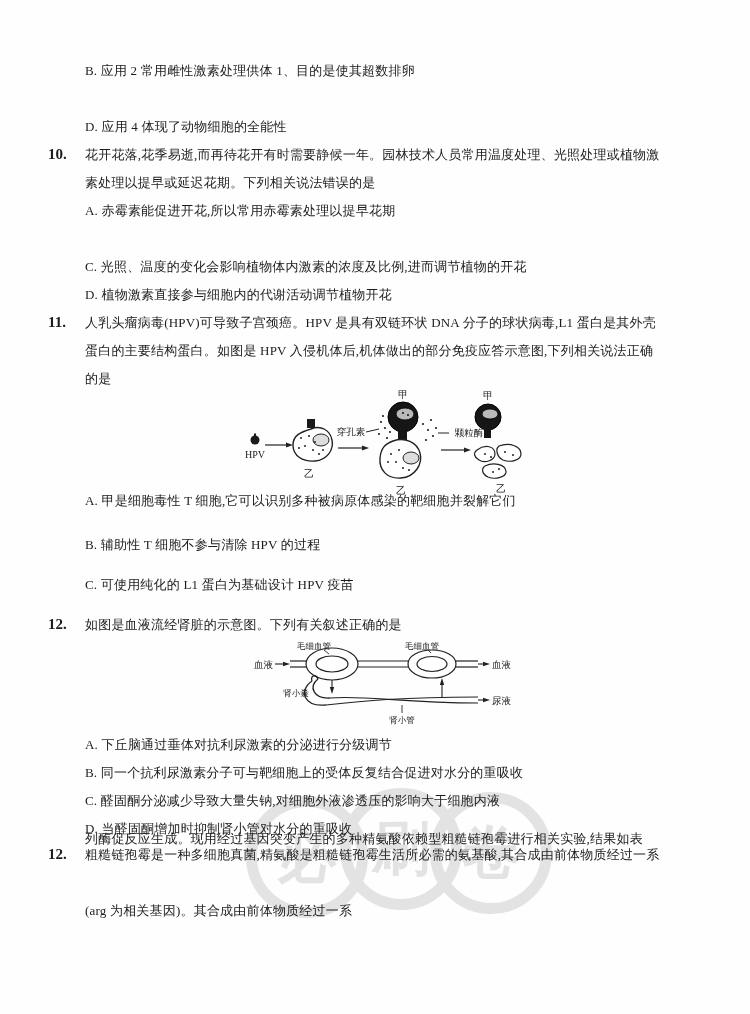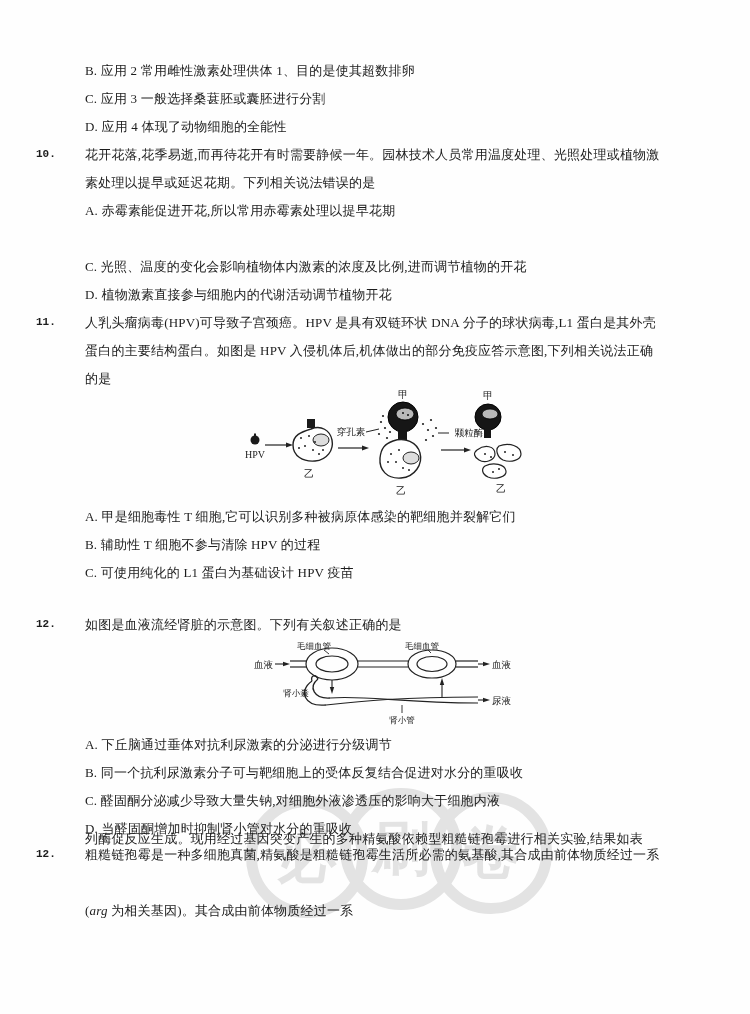--- a/index.html
+++ b/index.html
@@ -8,26 +8,26 @@
     font-family:"Liberation Serif","DejaVu Serif",serif;
     color:#1c1c1c;
   }
   .page{position:absolute;inset:0;background:#fefefe;}
   .ln{
     position:absolute;left:85px;width:640px;white-space:nowrap;
     font-size:13px;line-height:17px;letter-spacing:0.2px;
     z-index:2;
   }
   .num{
-    position:absolute;left:36px;width:34px;white-space:nowrap;
-    font-size:11px;line-height:17px;font-weight:700;
-    font-family:Liberation Mono, monospace;
+    position:absolute;left:48px;width:34px;white-space:nowrap;
+    font-size:15px;line-height:17px;font-weight:700;
+    font-family:Liberation Serif, serif;
     z-index:2;
   }
-  .gene{font-style:italic;}
+  .gene{}
   .diagram{position:absolute;z-index:2;}
   .diagram text{
     font-family:"Liberation Serif","DejaVu Serif",serif;
     fill:#222;
   }
   .wm-circle{
     position:absolute;z-index:0;border-radius:50%;
     display:flex;align-items:center;justify-content:center;
     font-family:"Liberation Sans","DejaVu Sans",sans-serif;
     font-weight:700;
@@ -36,21 +36,20 @@
 </head>
 <body>
 
 <div class="page">
 
   <div class="wm-circle" style="left:246px;top:796px;width:100px;height:100px;border:11px solid #e3e3e3;color:#e3e3e3;font-size:58px;">必</div>
   <div class="wm-circle" style="left:340px;top:788px;width:100px;height:100px;border:11px solid #e3e3e3;color:#e3e3e3;font-size:58px;">刷</div>
   <div class="wm-circle" style="left:430px;top:792px;width:100px;height:100px;border:11px solid #e3e3e3;color:#e3e3e3;font-size:58px;">卷</div>
 
   <div class="ln" style="top:62px">B. 应用 2 常用雌性激素处理供体 1、目的是使其超数排卵</div>
-  <div class="ln" style="top:90px">C. 应用 3 一般选择桑葚胚或囊胚进行分割</div>
   <div class="ln" style="top:118px">D. 应用 4 体现了动物细胞的全能性</div>
 
   <div class="num" style="top:146px">10.</div>
   <div class="ln" style="top:146px">花开花落,花季易逝,而再待花开有时需要静候一年。园林技术人员常用温度处理、光照处理或植物激</div>
   <div class="ln" style="top:174px">素处理以提早或延迟花期。下列相关说法错误的是</div>
   <div class="ln" style="top:202px">A. 赤霉素能促进开花,所以常用赤霉素处理以提早花期</div>
   <div class="ln" style="top:258px">C. 光照、温度的变化会影响植物体内激素的浓度及比例,进而调节植物的开花</div>
   <div class="ln" style="top:286px">D. 植物激素直接参与细胞内的代谢活动调节植物开花</div>
 
   <div class="num" style="top:314px">11.</div>
@@ -143,23 +142,23 @@
       <circle cx="252" cy="66" r="1" fill="#222"></circle>
         <circle cx="258" cy="69" r="1" fill="#222"></circle>
       <circle cx="272" cy="64" r="1" fill="#222"></circle>
         <circle cx="280" cy="67" r="1" fill="#222"></circle>
       <circle cx="260" cy="84" r="1" fill="#222"></circle>
         <circle cx="266" cy="81" r="1" fill="#222"></circle>
     </g>
     <text x="268" y="104" font-size="10" text-anchor="middle">乙</text>
   </svg>
 
-  <div class="ln" style="top:508px">A. 甲是细胞毒性 T 细胞,它可以识别多种被病原体感染的靶细胞并裂解它们</div>
+  <div class="ln" style="top:492px">A. 甲是细胞毒性 T 细胞,它可以识别多种被病原体感染的靶细胞并裂解它们</div>
   <div class="ln" style="top:536px">B. 辅助性 T 细胞不参与清除 HPV 的过程</div>
-  <div class="ln" style="top:564px">C. 可使用纯化的 L1 蛋白为基础设计 HPV 疫苗</div>
+  <div class="ln" style="top:576px">C. 可使用纯化的 L1 蛋白为基础设计 HPV 疫苗</div>
 
   <div class="num" style="top:616px">12.</div>
   <div class="ln" style="top:616px">如图是血液流经肾脏的示意图。下列有关叙述正确的是</div>
 
   <svg class="diagram" style="left:252px;top:641px" width="265" height="95" viewBox="0 0 265 95">
 
     <text x="2" y="27" font-size="9.5">血液</text>
     <line x1="23" y1="23" x2="32" y2="23" stroke="#222" stroke-width="1.1"></line>
     <polygon points="38,23 31,20.8 31,25.2" fill="#222"></polygon>
 

